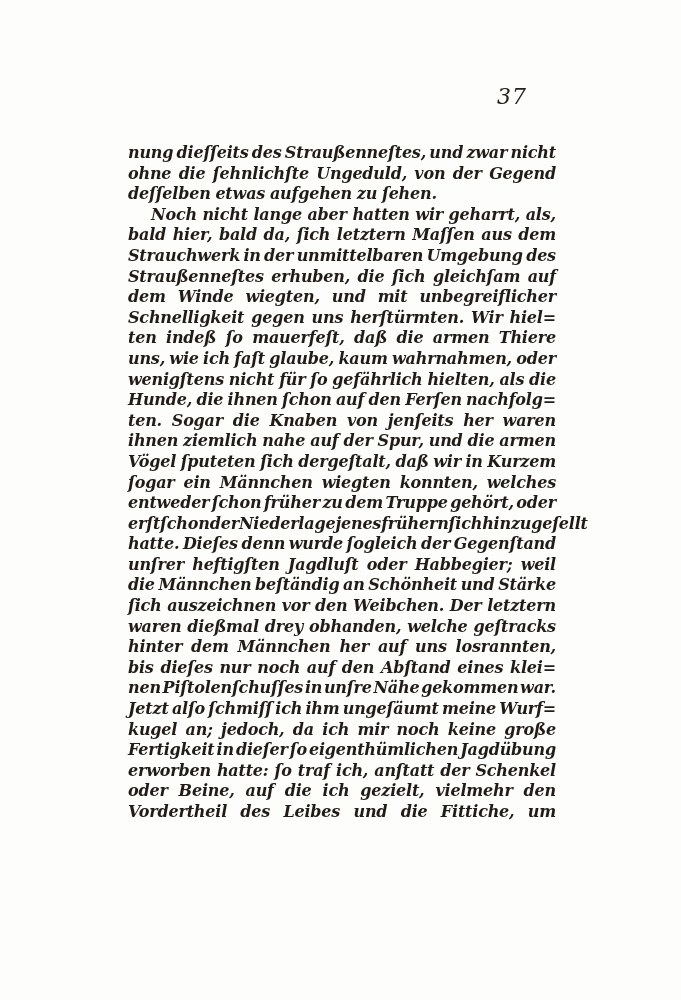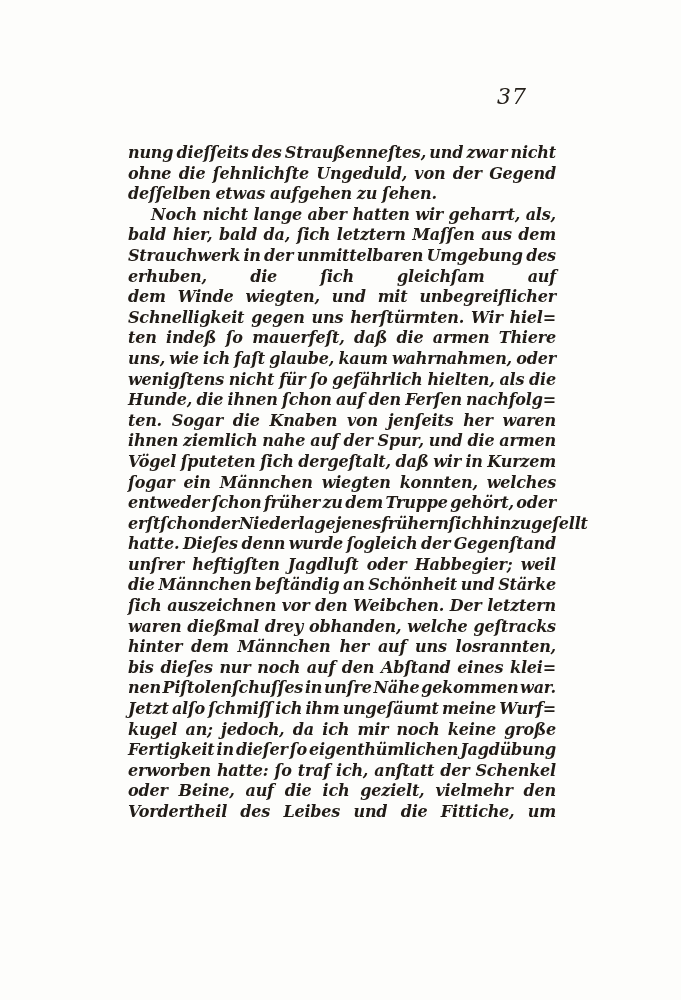--- a/index.html
+++ b/index.html
@@ -107,20 +107,21 @@
         </div>
         <div class="line justify">
           <span>Strauchwerk</span>
           <span>in</span>
           <span>der</span>
           <span>unmittelbaren</span>
           <span>Umgebung</span>
           <span>des</span>
         </div>
         <div class="line justify">
+          <span>Straußenneſtes</span>
           <span>erhuben,</span>
           <span>die</span>
           <span>ſich</span>
           <span>gleichſam</span>
           <span>auf</span>
         </div>
         <div class="line justify">
           <span>dem</span>
           <span>Winde</span>
           <span>wiegten,</span>

